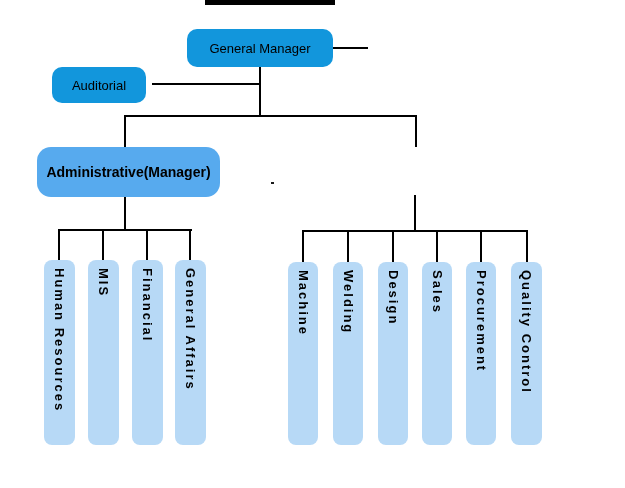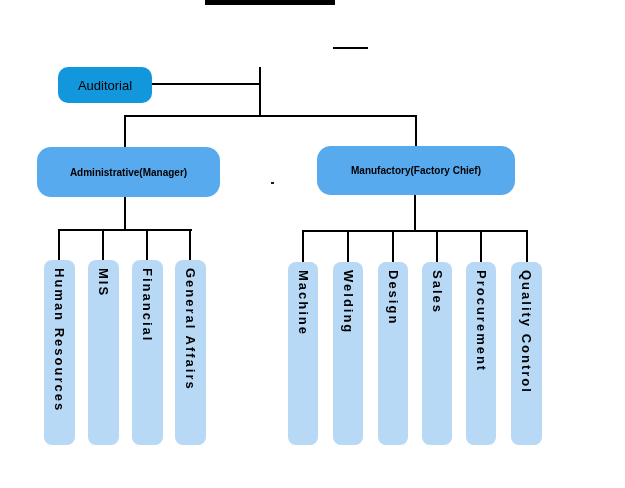--- a/index.html
+++ b/index.html
@@ -34,21 +34,21 @@
     white-space: nowrap;
   }
   
   .mgr-box {
     position: absolute;
     background: #57AAEE;
     border-radius: 14px;
     display: flex;
     align-items: center;
     justify-content: center;
-    font-size: 10px;
+    font-size: 14px;
     font-weight: bold;
     color: #000000;
     white-space: nowrap;
   }
   
   .dept-box {
     position: absolute;
     background: #B7D9F6;
     border-radius: 8px;
     display: flex;
@@ -99,29 +99,29 @@
 
   <div class="line" style="left:414px; top:195px; width:2px; height:37px;"></div>
   <div class="line" style="left:302px; top:230px; width:226px; height:2px;"></div>
   <div class="line" style="left:302px; top:230px; width:2px; height:32px;"></div>
   <div class="line" style="left:347px; top:230px; width:2px; height:32px;"></div>
   <div class="line" style="left:392px; top:230px; width:2px; height:32px;"></div>
   <div class="line" style="left:436px; top:230px; width:2px; height:32px;"></div>
   <div class="line" style="left:480px; top:230px; width:2px; height:32px;"></div>
   <div class="line" style="left:526px; top:230px; width:2px; height:32px;"></div>
 
-  <div class="exec-box" style="left:58px; top:67px; width:94px; height:36px;">
+  <div class="exec-box" style="left:187px; top:29px; width:146px; height:38px;">
+    <span>General Manager</span>
+  </div>
+  <div class="exec-box" style="left:52px; top:67px; width:94px; height:36px;">
     <span>Auditorial</span>
   </div>
 
   <div class="mgr-box" style="left:37px; top:147px; width:183px; height:50px;">
     <span>Administrative(Manager)</span>
-  </div>
-  <div class="mgr-box" style="left:317px; top:146px; width:198px; height:49px;">
-    <span>Manufactory(Factory Chief)</span>
   </div>
 
   <div class="stray-dot" style="left:271px; top:182px; width:3px; height:2px;"></div>
 
   <div class="dept-box" style="left:44px; top:260px; width:31px; height:185px;">
     <span>Human Resources</span>
   </div>
   <div class="dept-box" style="left:88px; top:260px; width:31px; height:185px;">
     <span>MIS</span>
   </div>

